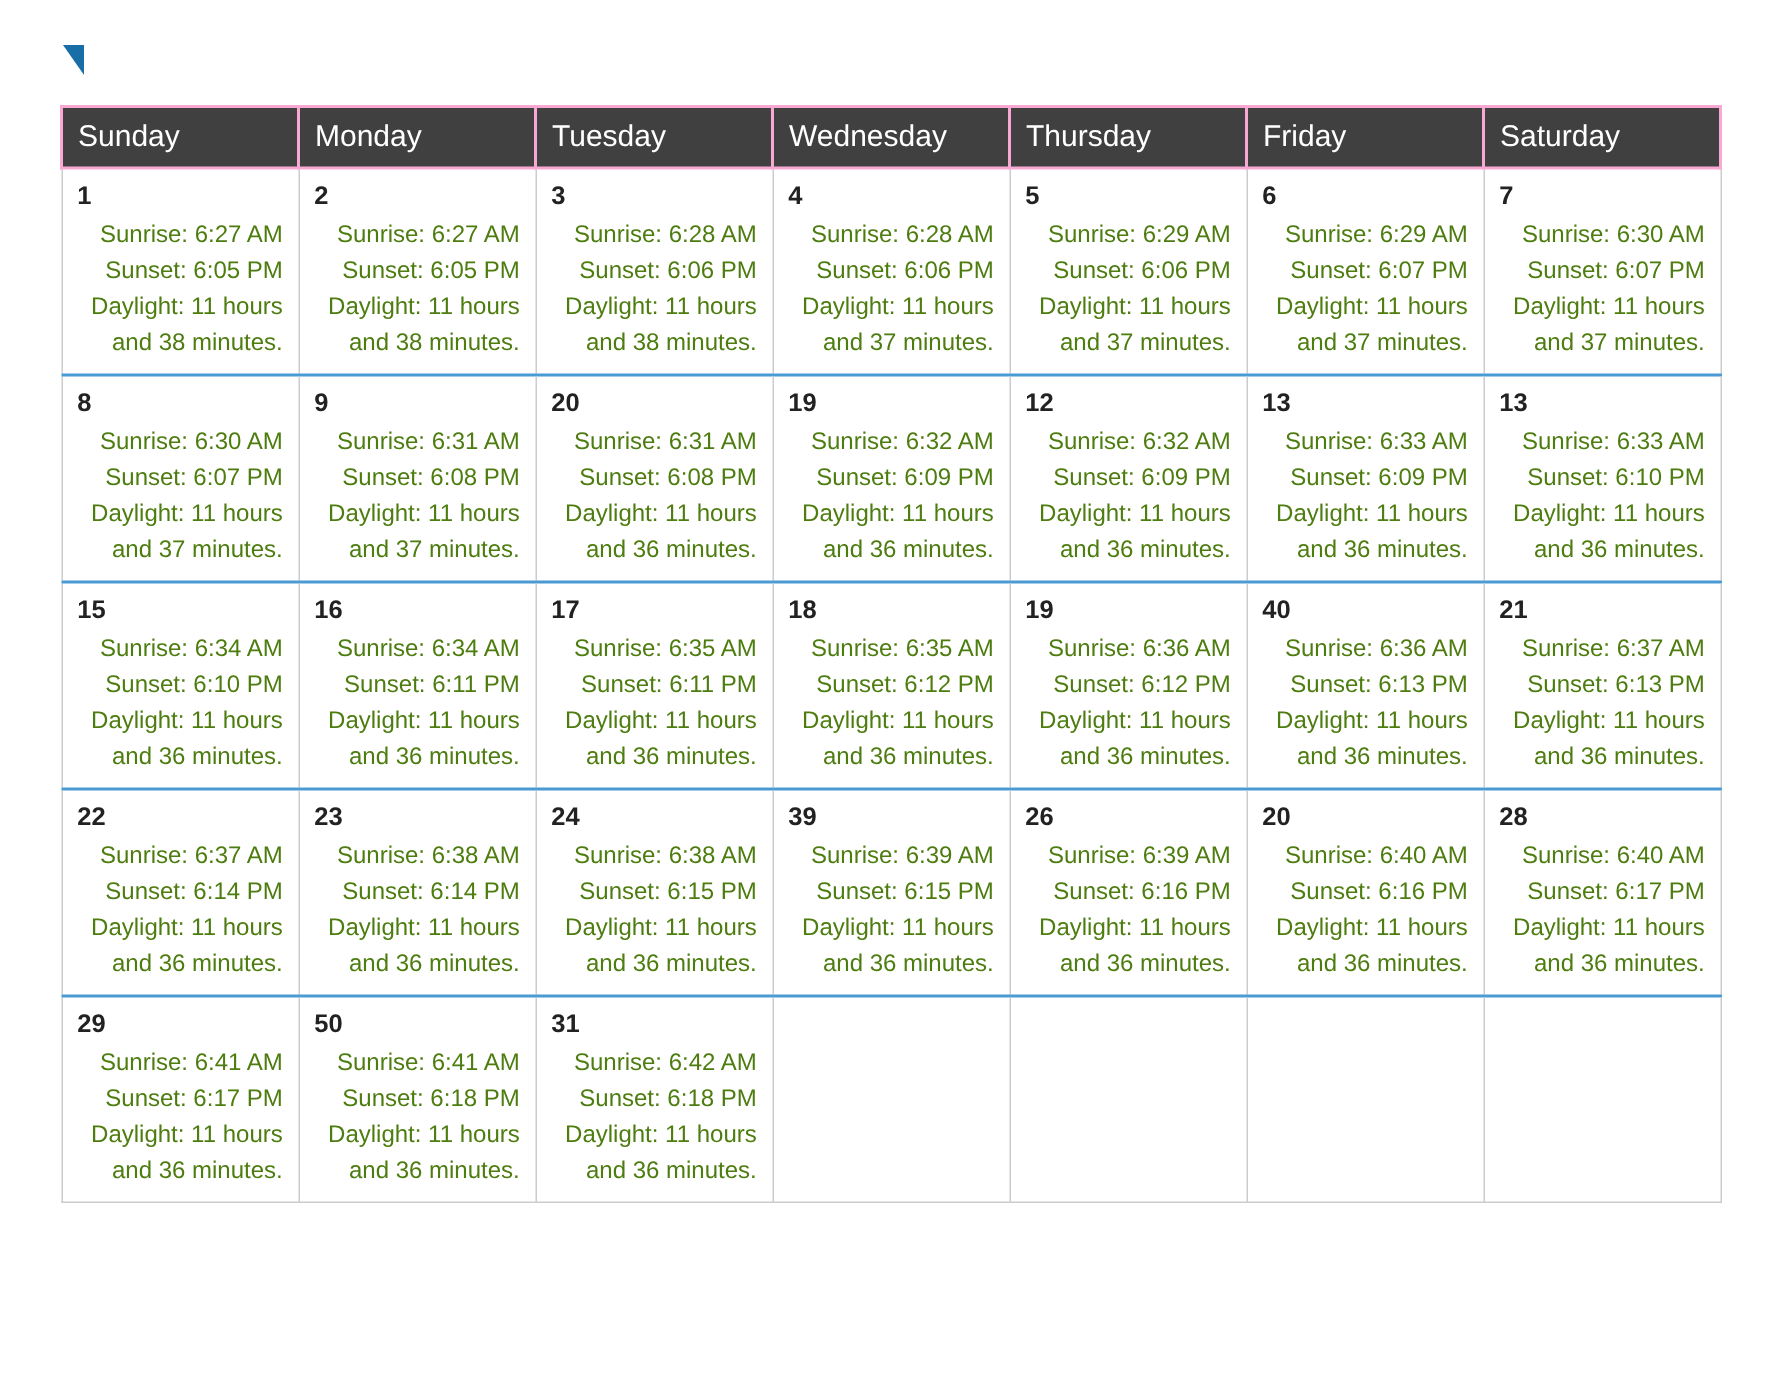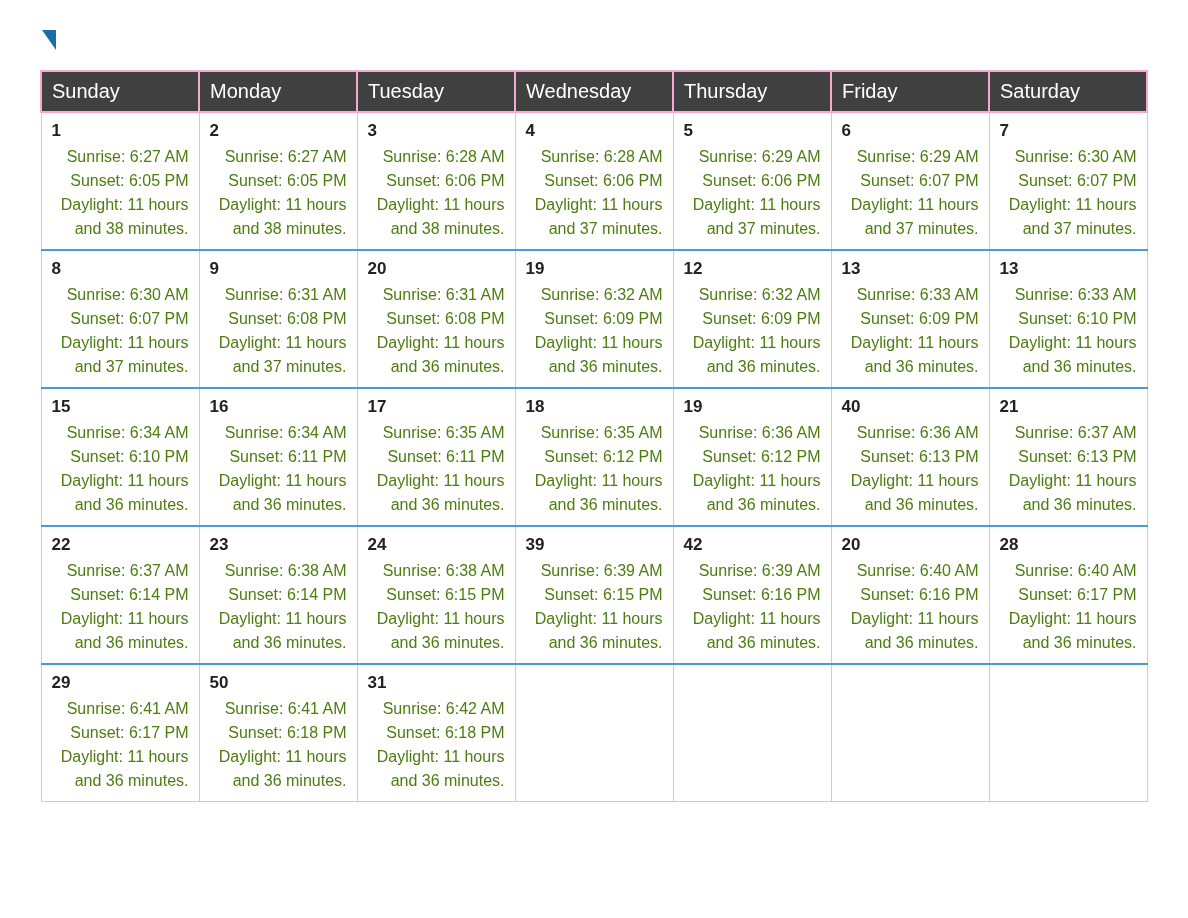--- a/index.html
+++ b/index.html
@@ -366,21 +366,21 @@
         <td>
         <div class="day-number">39</div>
         <div class="day-info">
           Sunrise: 6:39 AM<br>
           Sunset: 6:15 PM<br>
           Daylight: 11 hours<br>
           and 36 minutes.
         </div>
       </td>
         <td>
-        <div class="day-number">42</div>
+        <div class="day-number">26</div>
         <div class="day-info">
           Sunrise: 6:39 AM<br>
           Sunset: 6:16 PM<br>
           Daylight: 11 hours<br>
           and 36 minutes.
         </div>
       </td>
         <td>
         <div class="day-number">20</div>
         <div class="day-info">

